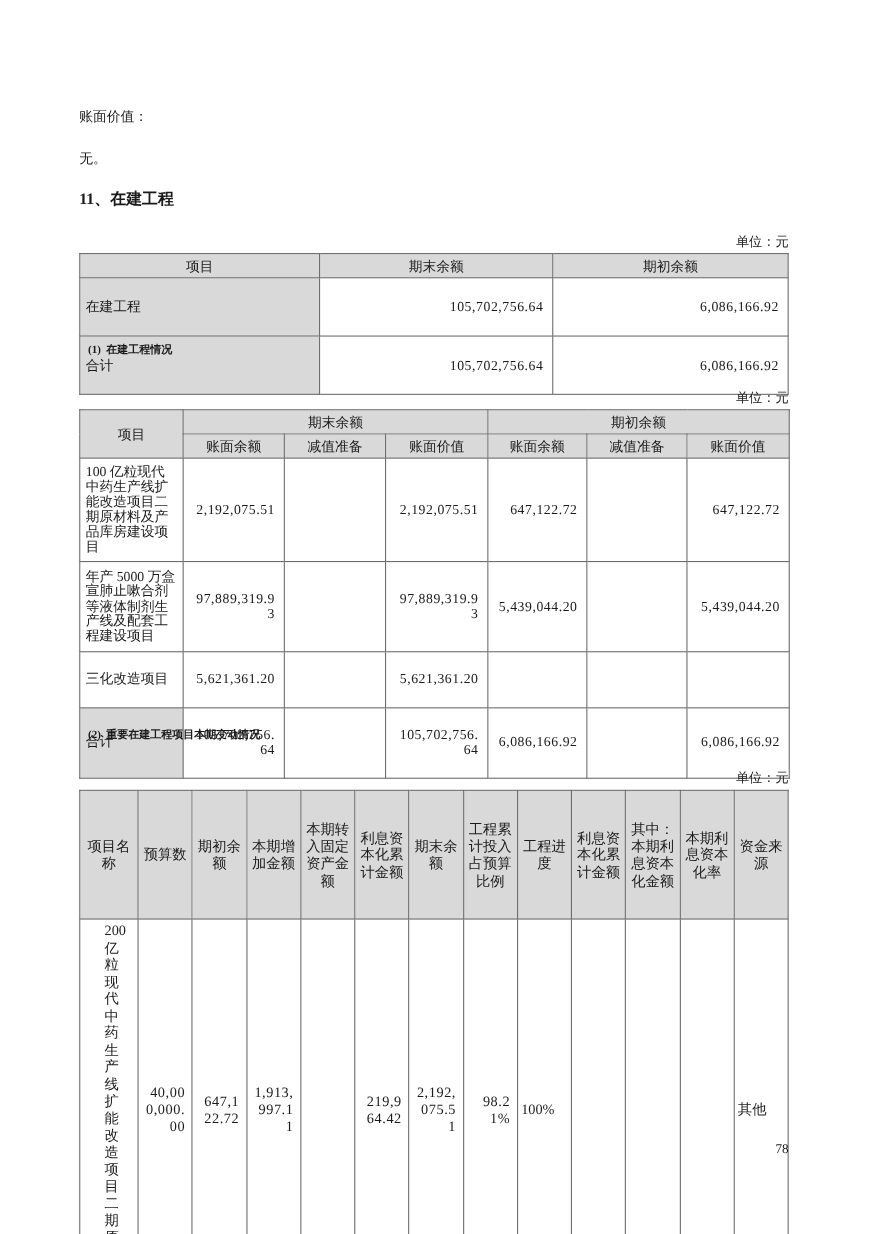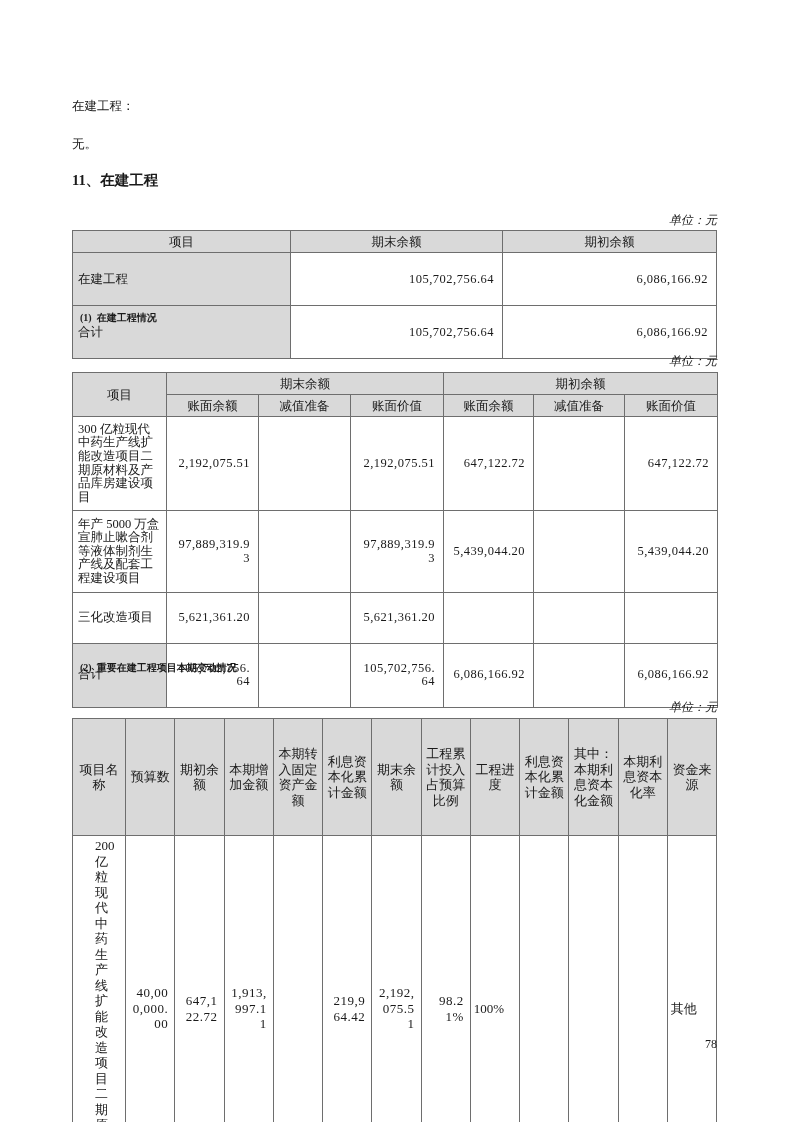--- a/index.html
+++ b/index.html
@@ -5,21 +5,21 @@
   html,body { margin:0; padding:0; background:#e8e8e8; }
   .page {
     position:relative; width:793px; height:1122px; margin:0 auto;
     background:#ffffff; overflow:hidden;
     font-family:"Liberation Serif","DejaVu Serif",serif;
     color:#1a1a1a;
   }
   .txt { position:absolute; left:72px; font-size:12.5px; line-height:16px; }
   .h-main { position:absolute; left:72px; margin:0; font-size:14.5px; font-weight:bold; }
   .h-sub { position:absolute; left:80px; margin:0; font-size:10px; font-weight:bold; white-space:pre; }
-  .unit { position:absolute; right:76px; font-size:12px; text-align:left;font-style:italic; }
+  .unit { position:absolute; right:76px; font-size:12px; text-align:left; }
   .pageno { position:absolute; left:705px; top:1037px; font-size:12px; }
 
   table.t {
     position:absolute; left:72px; border-collapse:collapse; table-layout:fixed;
     background:#fff;
   }
   .t th, .t td {
     border:1px solid #6e6e6e; overflow:hidden;
     font-size:12.5px; line-height:16px; vertical-align:middle;
   }
@@ -52,21 +52,21 @@
   .t3 tr.head { height:117px; }
   .t3 tr.body { height:180px; }
   .t3 td.name { padding:2px 22px;margin-top:20px; }
   .t3 td.num  { padding:2px 6px; }
 </style>
 </head>
 <body>
 
 <div class="page">
 
-  <div class="txt" style="top:98px">在建工程：</div>
+  <div class="txt" style="top:98px">账面价值：</div>
   <div class="txt" style="top:136px">无。</div>
 
   <h2 class="h-main" style="top:171px">11、在建工程</h2>
   <div class="unit" style="top:212px">单位：元</div>
 
   <table class="t t1">
     <colgroup>
         <col style="width:218px">
         <col style="width:212px">
         <col>
@@ -111,21 +111,21 @@
       </tr>
       <tr class="hr">
         <th>账面余额</th>
         <th>减值准备</th>
         <th>账面价值</th>
         <th>账面余额</th>
         <th>减值准备</th>
         <th>账面价值</th>
       </tr>
       <tr class="ra">
-        <td class="name">300 亿粒现代中药生产线扩能改造项目二期原材料及产品库房建设项目</td>
+        <td class="name">100 亿粒现代中药生产线扩能改造项目二期原材料及产品库房建设项目</td>
         <td class="num">2,192,075.51</td>
         <td class="num"></td>
         <td class="num">2,192,075.51</td>
         <td class="num">647,122.72</td>
         <td class="num"></td>
         <td class="num">647,122.72</td>
       </tr>
       <tr class="rb">
         <td class="name">年产 5000 万盒宣肺止嗽合剂等液体制剂生产线及配套工程建设项目</td>
         <td class="num">97,889,319.93</td>

